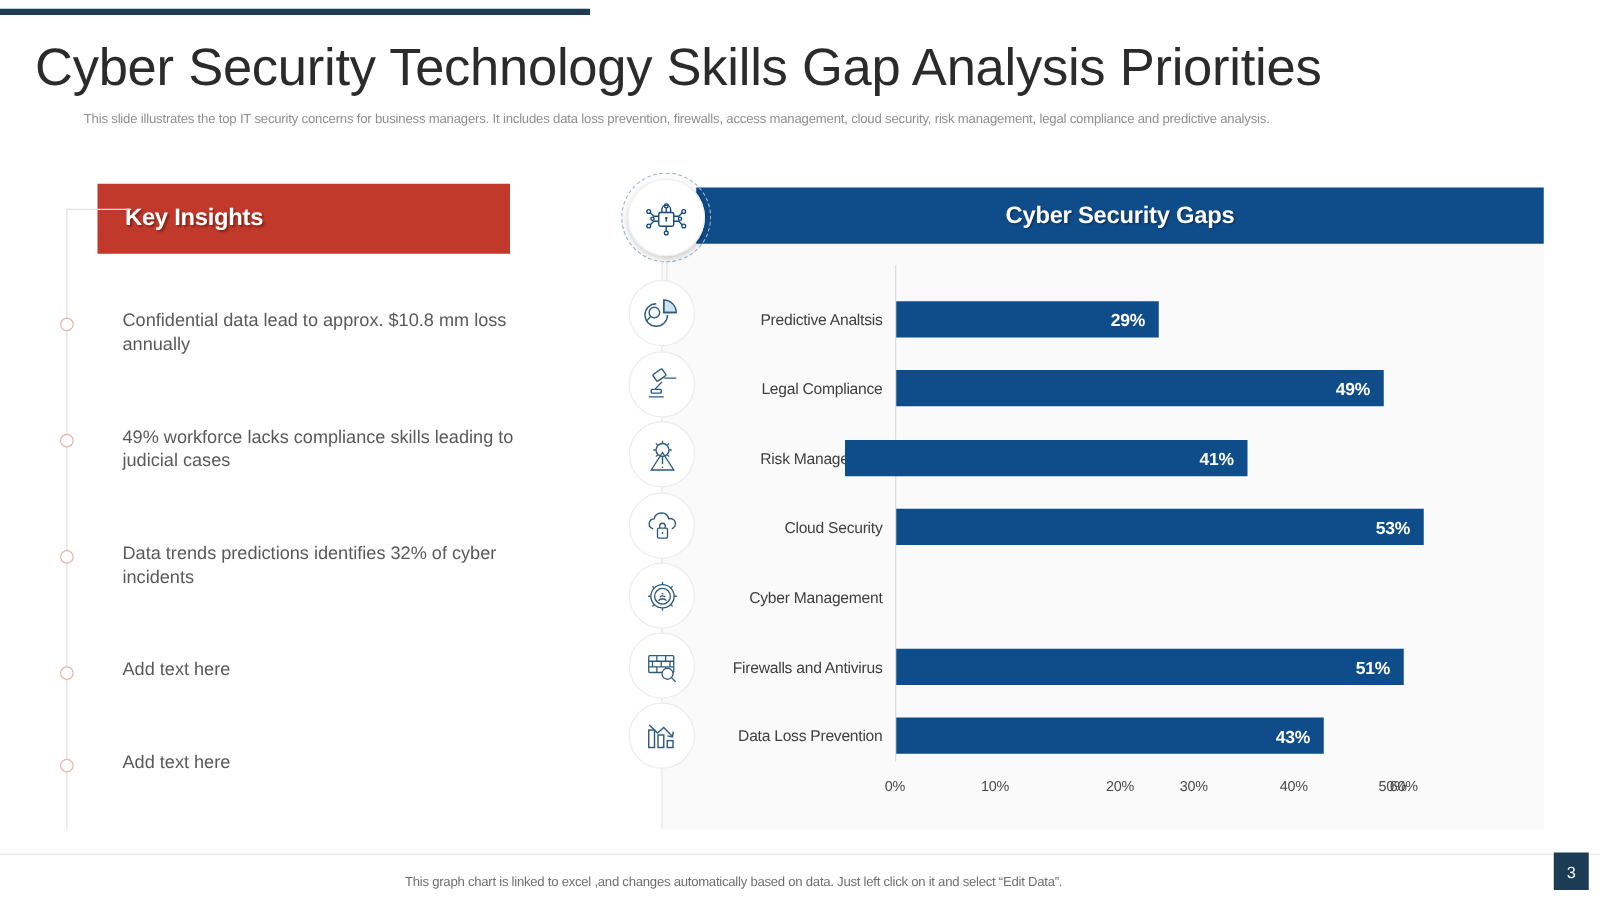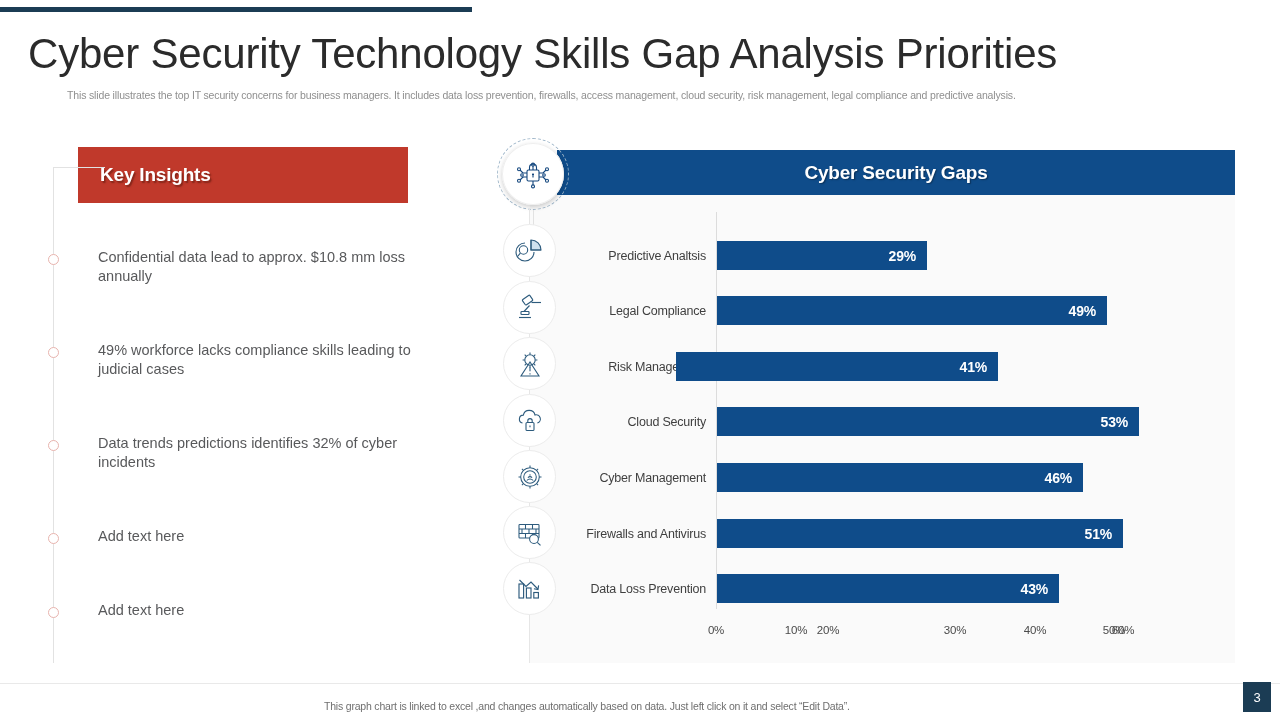--- a/index.html
+++ b/index.html
@@ -292,37 +292,34 @@
   <div class="bar" style="left:676px; top:352px; width:322px">
     <span class="bar-val">41%</span>
   </div>
 
   <div class="cat-label" style="left:556px; top:415px; width:150px">Cloud Security</div>
   <div class="bar" style="left:717px; top:407px; width:422px">
     <span class="bar-val">53%</span>
   </div>
 
   <div class="cat-label" style="left:546px; top:471px; width:160px">Cyber Management</div>
-  <div class="bar" style="left:717px; top:463px; width:366px">
-    <span class="bar-val">46%</span>
-  </div>
 
   <div class="cat-label" style="left:536px; top:527px; width:170px">Firewalls and Antivirus</div>
   <div class="bar" style="left:717px; top:519px; width:406px">
     <span class="bar-val">51%</span>
   </div>
 
   <div class="cat-label" style="left:536px; top:582px; width:170px">Data Loss Prevention</div>
   <div class="bar" style="left:717px; top:574px; width:342px">
     <span class="bar-val">43%</span>
   </div>
 
   <div class="tick" style="left:716px">0%</div>
   <div class="tick" style="left:796px">10%</div>
-  <div class="tick" style="left:828px">20%</div>
+  <div class="tick" style="left:896px">20%</div>
   <div class="tick" style="left:955px">30%</div>
   <div class="tick" style="left:1035px">40%</div>
   <div class="tick" style="left:1114px">50%</div>
   <div class="tick" style="left:1123px">60%</div>
 
   <div class="bottom-rule"></div>
   <div class="footer-note">This graph chart is linked to excel ,and changes automatically based on data. Just left click on it and select “Edit Data”.</div>
   <div class="page-num">3</div>
 
 </div>

